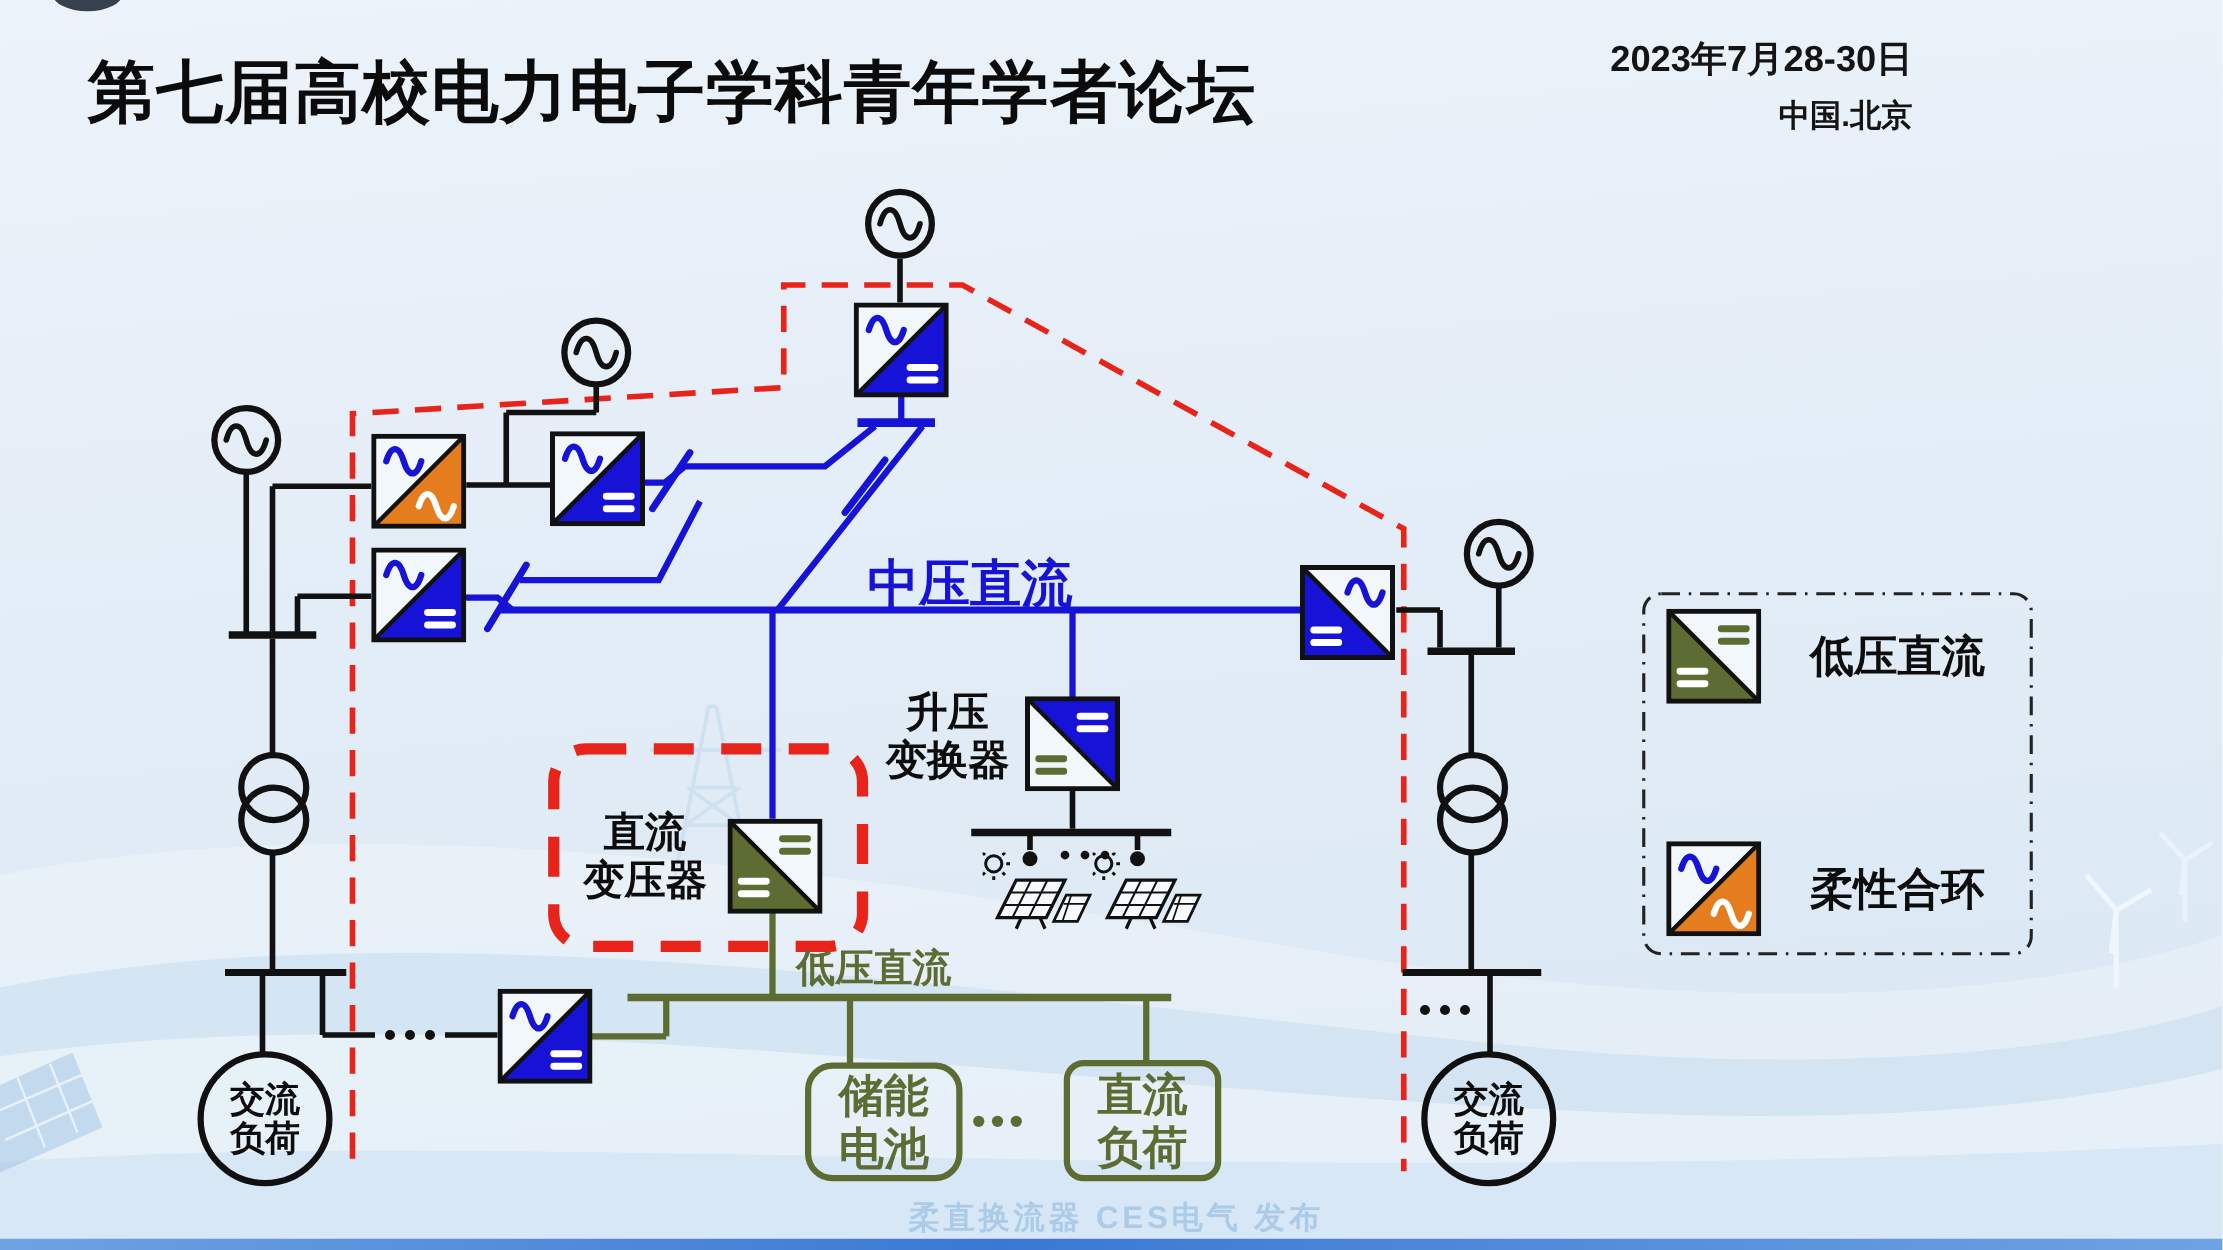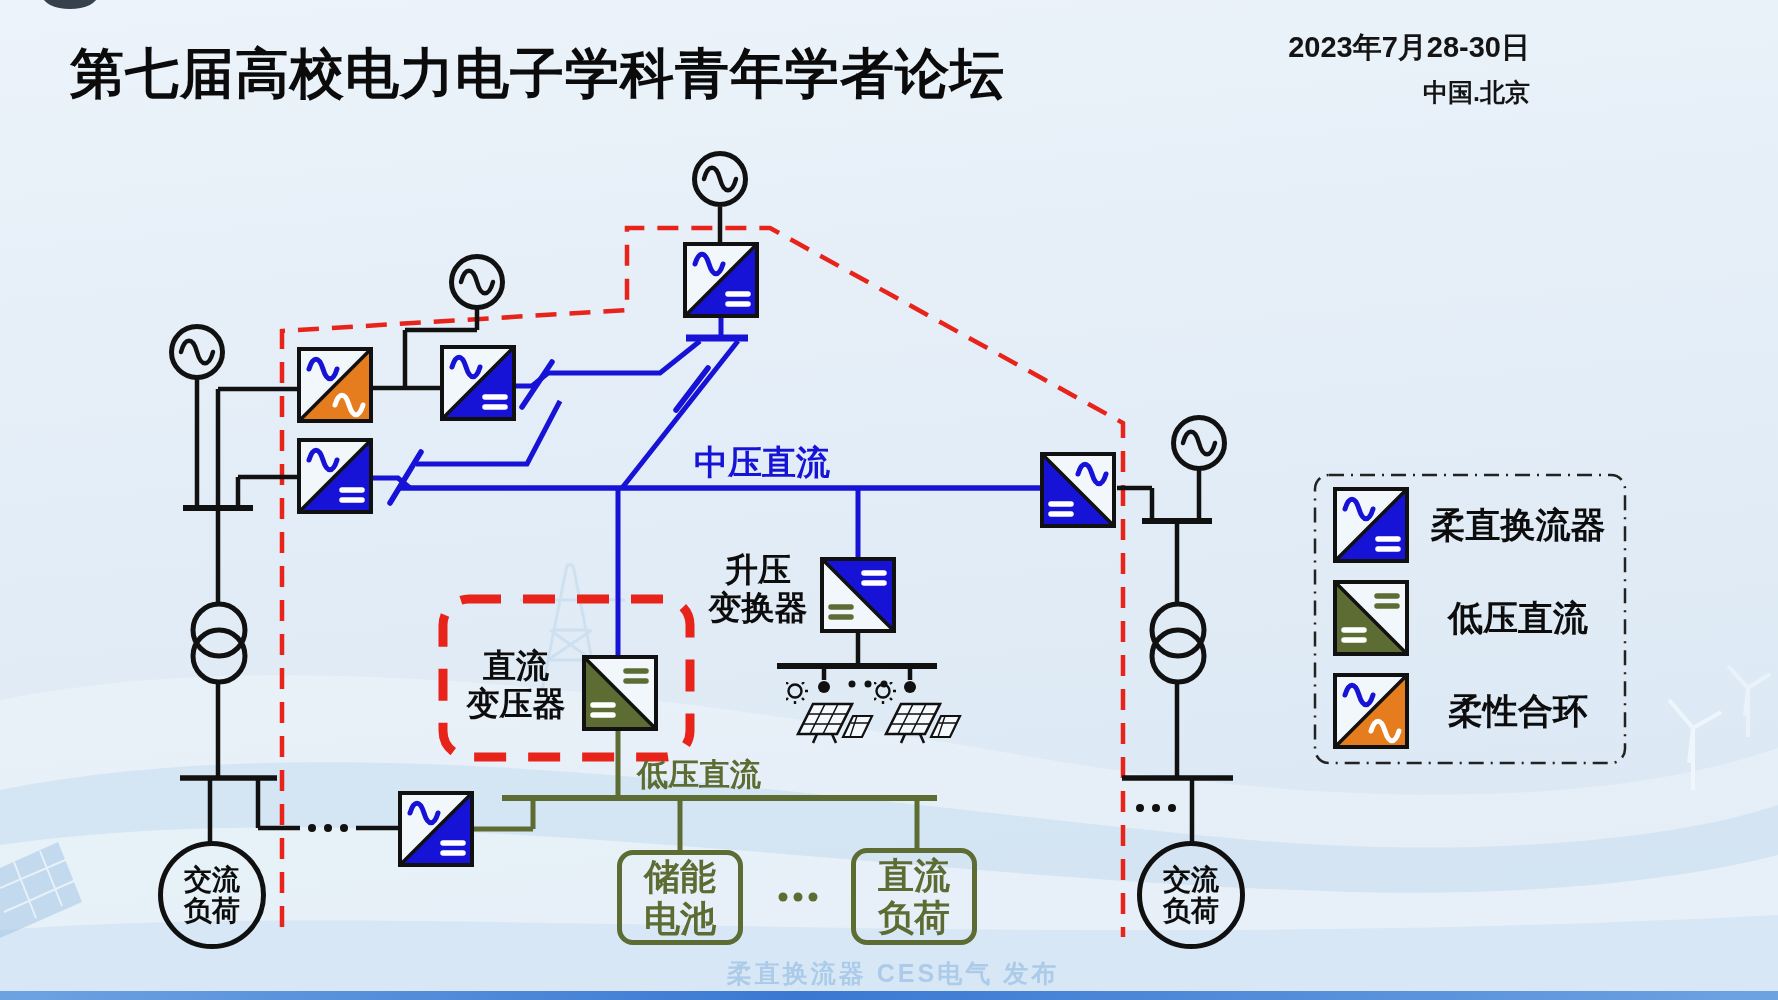--- a/index.html
+++ b/index.html
@@ -23,29 +23,29 @@
   .fl-blue{fill:var(--blue);stroke:none;}
   .fl-olive{fill:var(--olive);stroke:none;}
   .fl-orange{fill:var(--orange);stroke:none;}
   .fl-paper{fill:#f2f7fc;stroke:none;}
 
   
   .title{left:70px;top:38px;font-size:54px;font-weight:800;color:#0b0b0b;letter-spacing:1px;white-space:nowrap;}
   .dateblock{left:1160px;top:28px;width:370px;text-align:right;color:#141414;}
   .date1{font-size:29px;font-weight:600;}
   .date2{font-size:25px;font-weight:700;margin-top:8px;}
-  .buslabel-mv{left:694px;top:440px;font-size:34px;font-weight:800;color:var(--blue);white-space:nowrap;}
+  .buslabel-mv{left:694px;top:440px;font-size:41px;font-weight:800;color:var(--blue);white-space:nowrap;}
   .buslabel-lv{left:637px;top:754px;font-size:31px;font-weight:800;color:var(--olive);white-space:nowrap;}
   .complabel{font-size:33px;font-weight:800;color:#0d0d0d;text-align:center;line-height:1.14;}
   .complabel-boost{left:703px;top:551px;width:110px;}
   .complabel-dcx{left:450px;top:647px;width:132px;}
   .nodebox{border:5px solid var(--olive);border-radius:16px;color:var(--olive);
     font-size:36px;font-weight:800;line-height:1.16;display:flex;flex-direction:column;
     align-items:center;justify-content:center;background:transparent;}
-  .nodebox-battery{left:617px;top:850px;width:116px;height:85px;}
+  .nodebox-battery{left:644px;top:850px;width:116px;height:85px;border-radius:22px;}
   .nodebox-dcload{left:851px;top:848px;width:116px;height:87px;}
   .acload{border:5px solid #101010;border-radius:50%;width:98px;height:98px;
     color:#0d0d0d;font-size:28px;font-weight:800;line-height:1.12;display:flex;flex-direction:column;
     align-items:center;justify-content:center;background:transparent;}
   .acload-left{left:158px;top:841px;}
   .acload-right{left:1137px;top:841px;}
   .legend{left:1313px;top:473px;width:314px;height:292px;display:flex;flex-direction:column;
     justify-content:space-between;padding:14px 0 16px 20px;box-sizing:border-box;}
   .legend-border{position:absolute;left:0;top:0;}
   .legend-row{display:flex;align-items:center;}
@@ -277,26 +277,20 @@
     <div>交流</div>
     <div>负荷</div>
   </div>
 
   <div class="abs legend">
     <svg class="legend-border" width="314" height="292">
       <rect x="2" y="2" width="310" height="288" rx="14" fill="none" stroke="#222" stroke-width="2.5" stroke-dasharray="15 7 2 7"></rect>
     </svg>
     <div class="legend-row">
       <svg width="76" height="76">
-          <use href="#sym-vsc" width="76" height="76"></use>
-        </svg>
-      <div class="legend-label">柔直换流器</div>
-    </div>
-    <div class="legend-row">
-      <svg width="76" height="76">
           <use href="#sym-dcdc" width="76" height="76"></use>
         </svg>
       <div class="legend-label">低压直流</div>
     </div>
     <div class="legend-row">
       <svg width="76" height="76">
           <use href="#sym-acac" width="76" height="76"></use>
         </svg>
       <div class="legend-label">柔性合环</div>
     </div>

